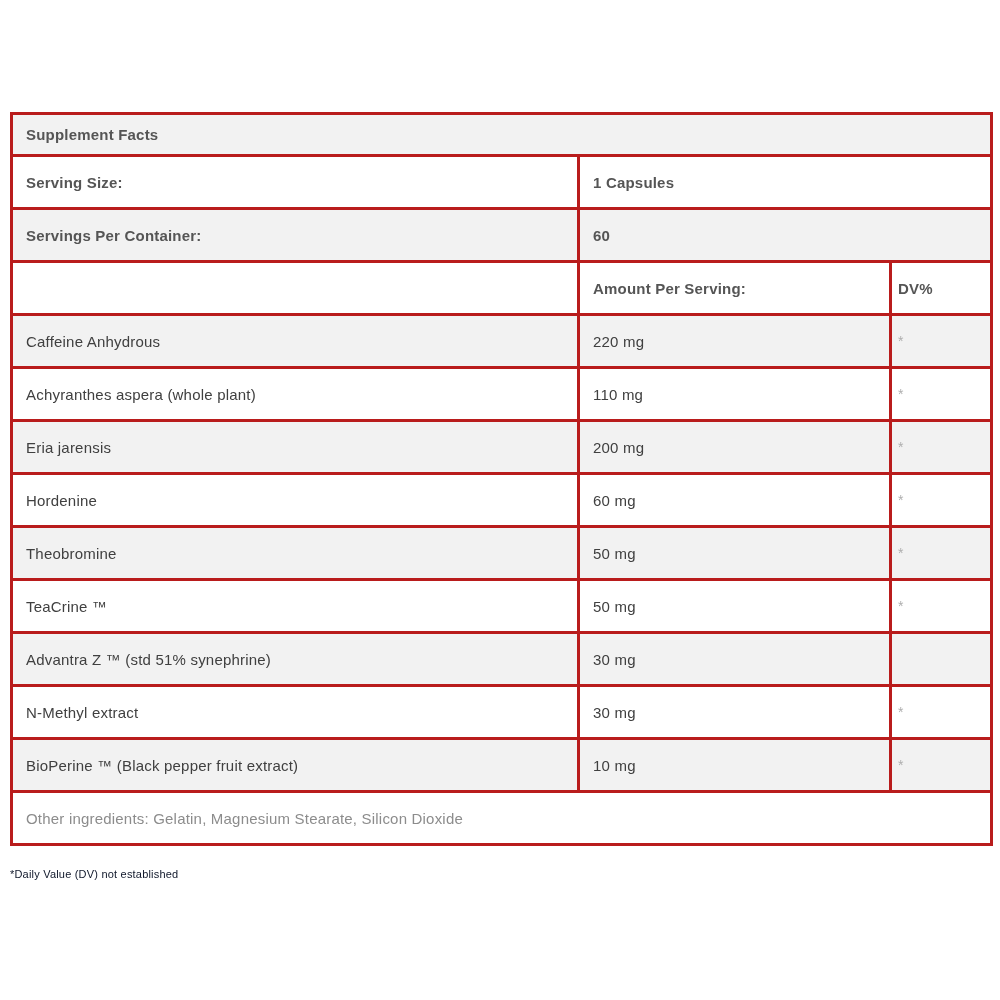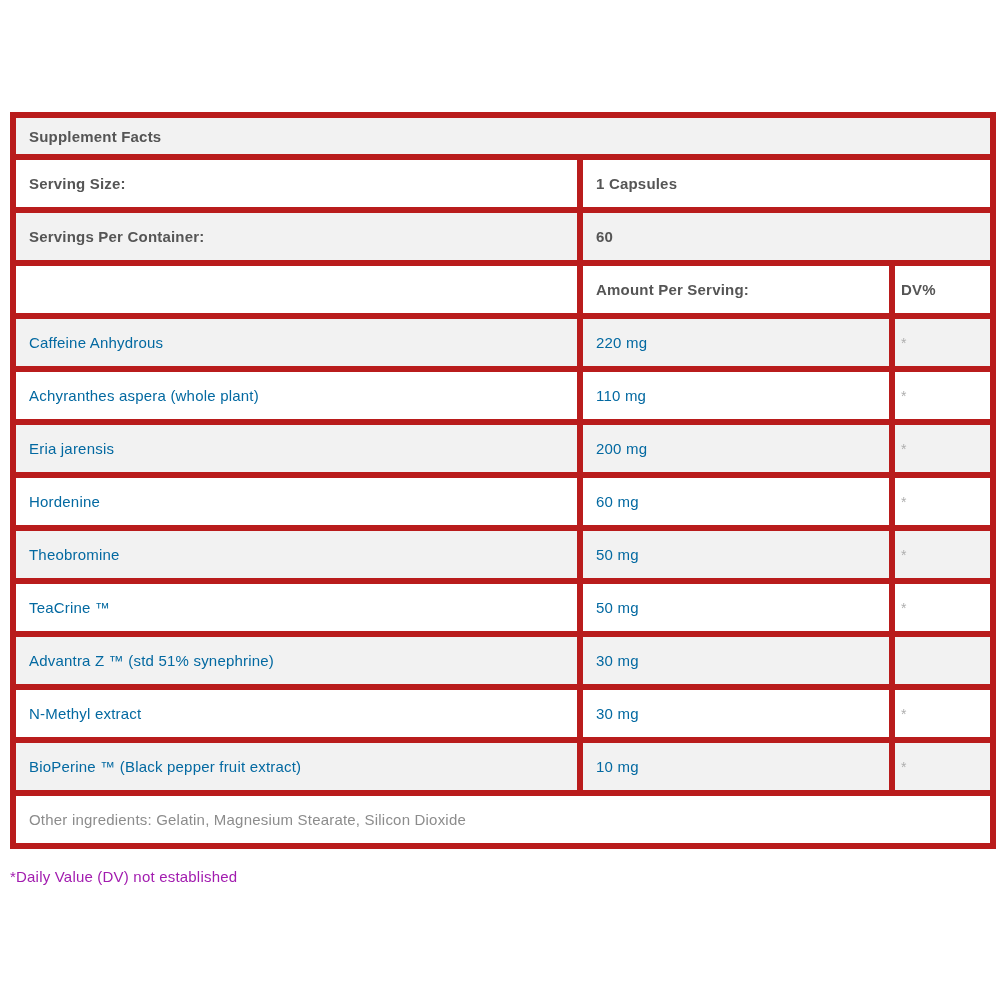--- a/index.html
+++ b/index.html
@@ -15,55 +15,55 @@
     left: 10px; top: 112px;
     width: 980px;
     border-collapse: collapse;
     table-layout: fixed;
   }
   col.c1 { width: 567px; }
   col.c2 { width: 312px; }
   col.c3 { width: 101px; }
 
   td {
-    border: 6px solid #b91c1c;
+    border: 3px solid #b91c1c;
     height: 53px;
     padding: 0 10px 0 13px;
     font-size: 15px;
     vertical-align: middle;
     color: #999999;
     letter-spacing: 0.2px;
     overflow: hidden;
     white-space: nowrap;
   }
   tr.row-title td { height: 42px; }
   tr.stripe td { background: #f2f2f2; }
 
   td.head {
     color: #555555;
     font-weight: bold;
   }
-  td.ing { color: #0369a1; font-weight: normal; }
+  td.ing { color: #404040; font-weight: normal; }
   td.dv {
     color: #aeaeae;
     padding-left: 6px;
     font-size: 14px;
   }
   td.dvhead {
     padding-left: 6px;
     color: #555555;
     font-weight: bold;
   }
   td.other { color: #8c8c8c; }
 
   .footnote {
     position: absolute;
     left: 10px; top: 868px;
-    font-size: 15px;
-    color: #a21caf;
+    font-size: 11px;
+    color: #0f172a;
     letter-spacing: 0.2px;
   }
 </style>
 </head>
 <body>
 
 <div class="page">
 
   <table class="facts-table">
     <colgroup>

